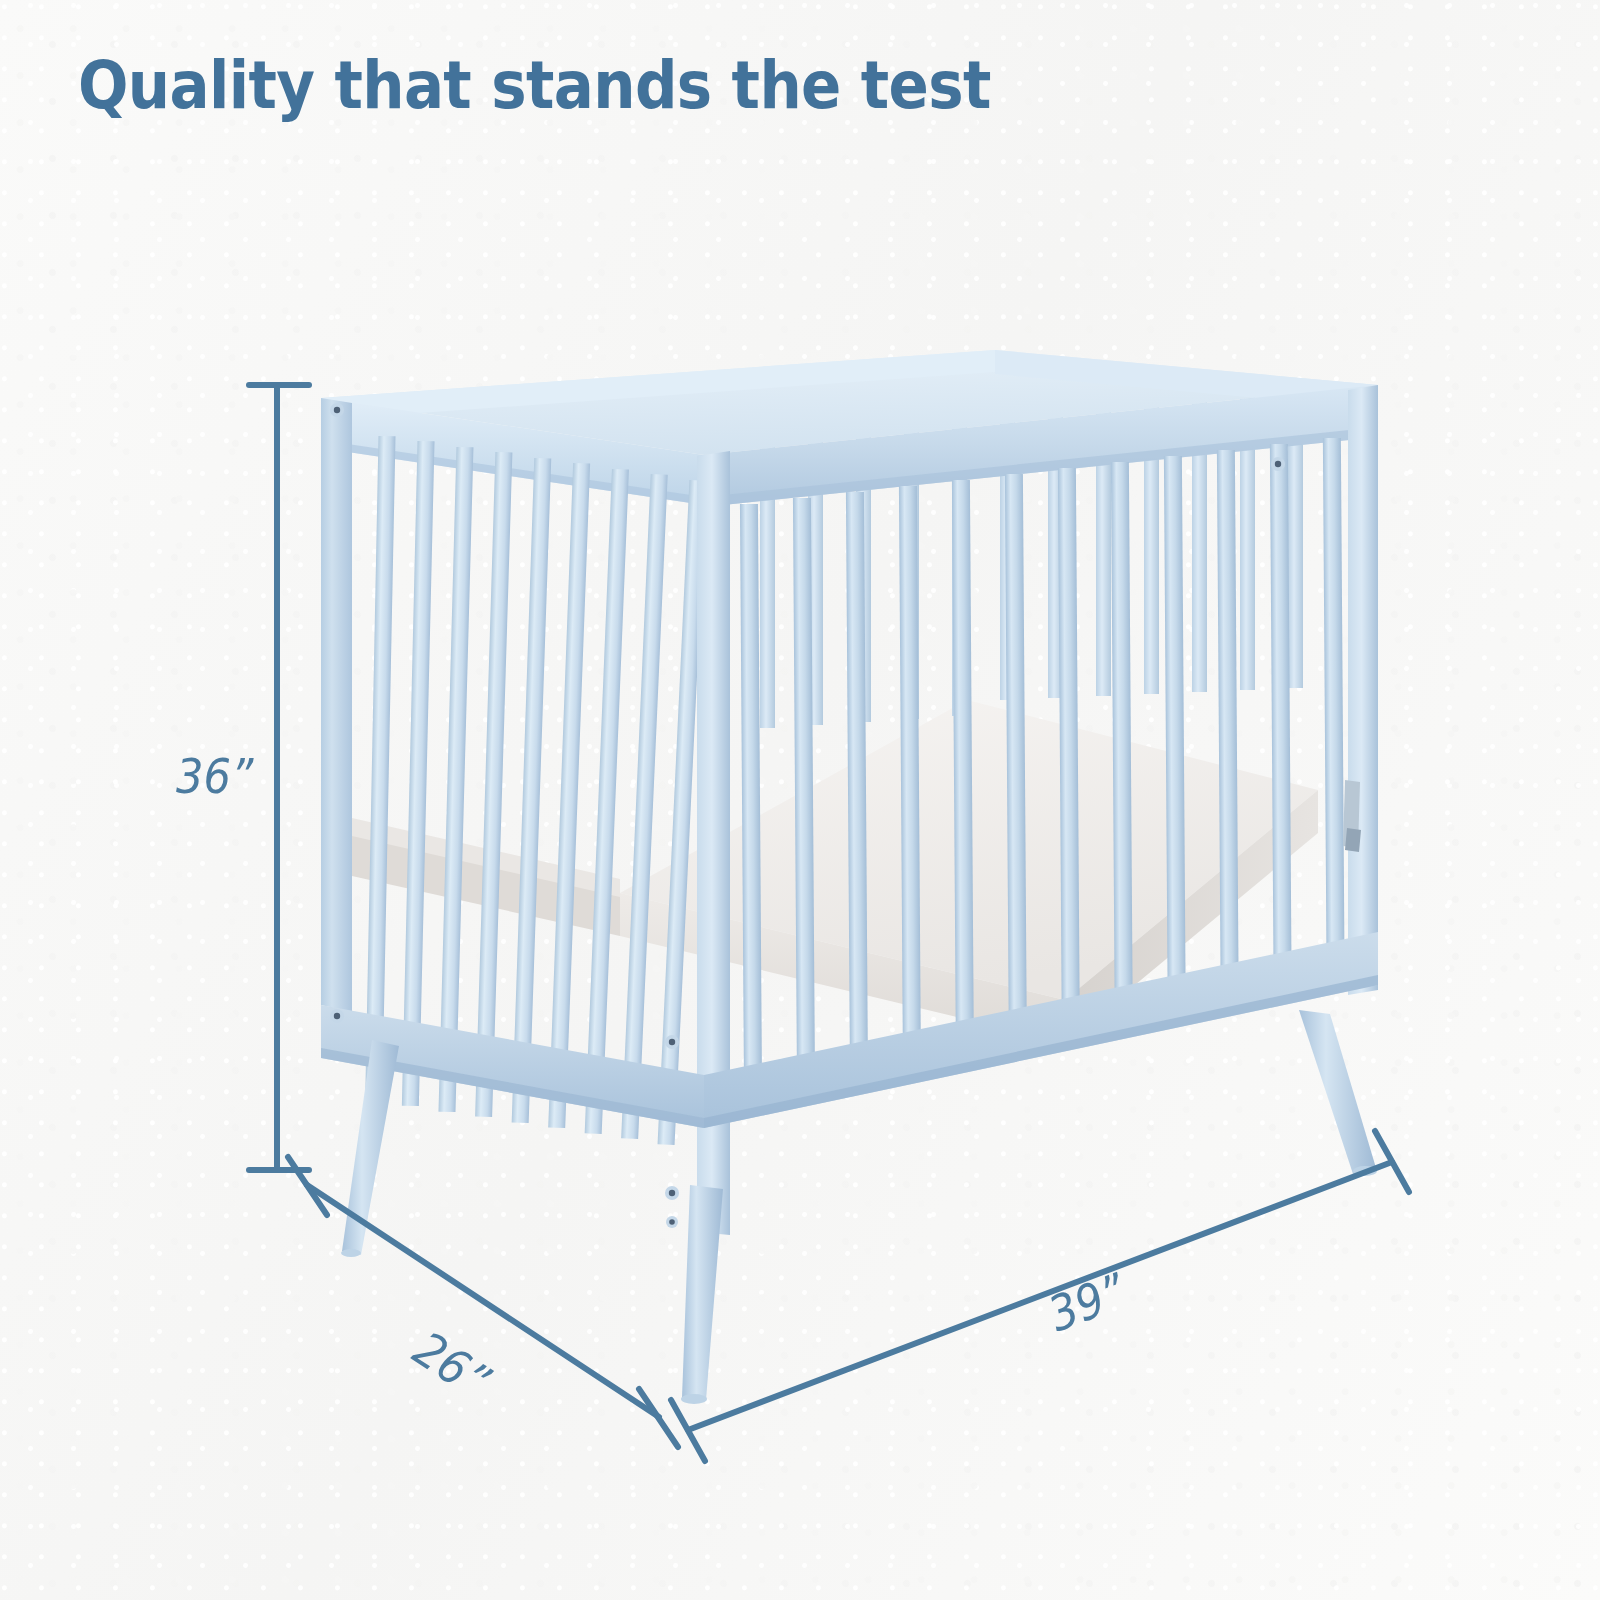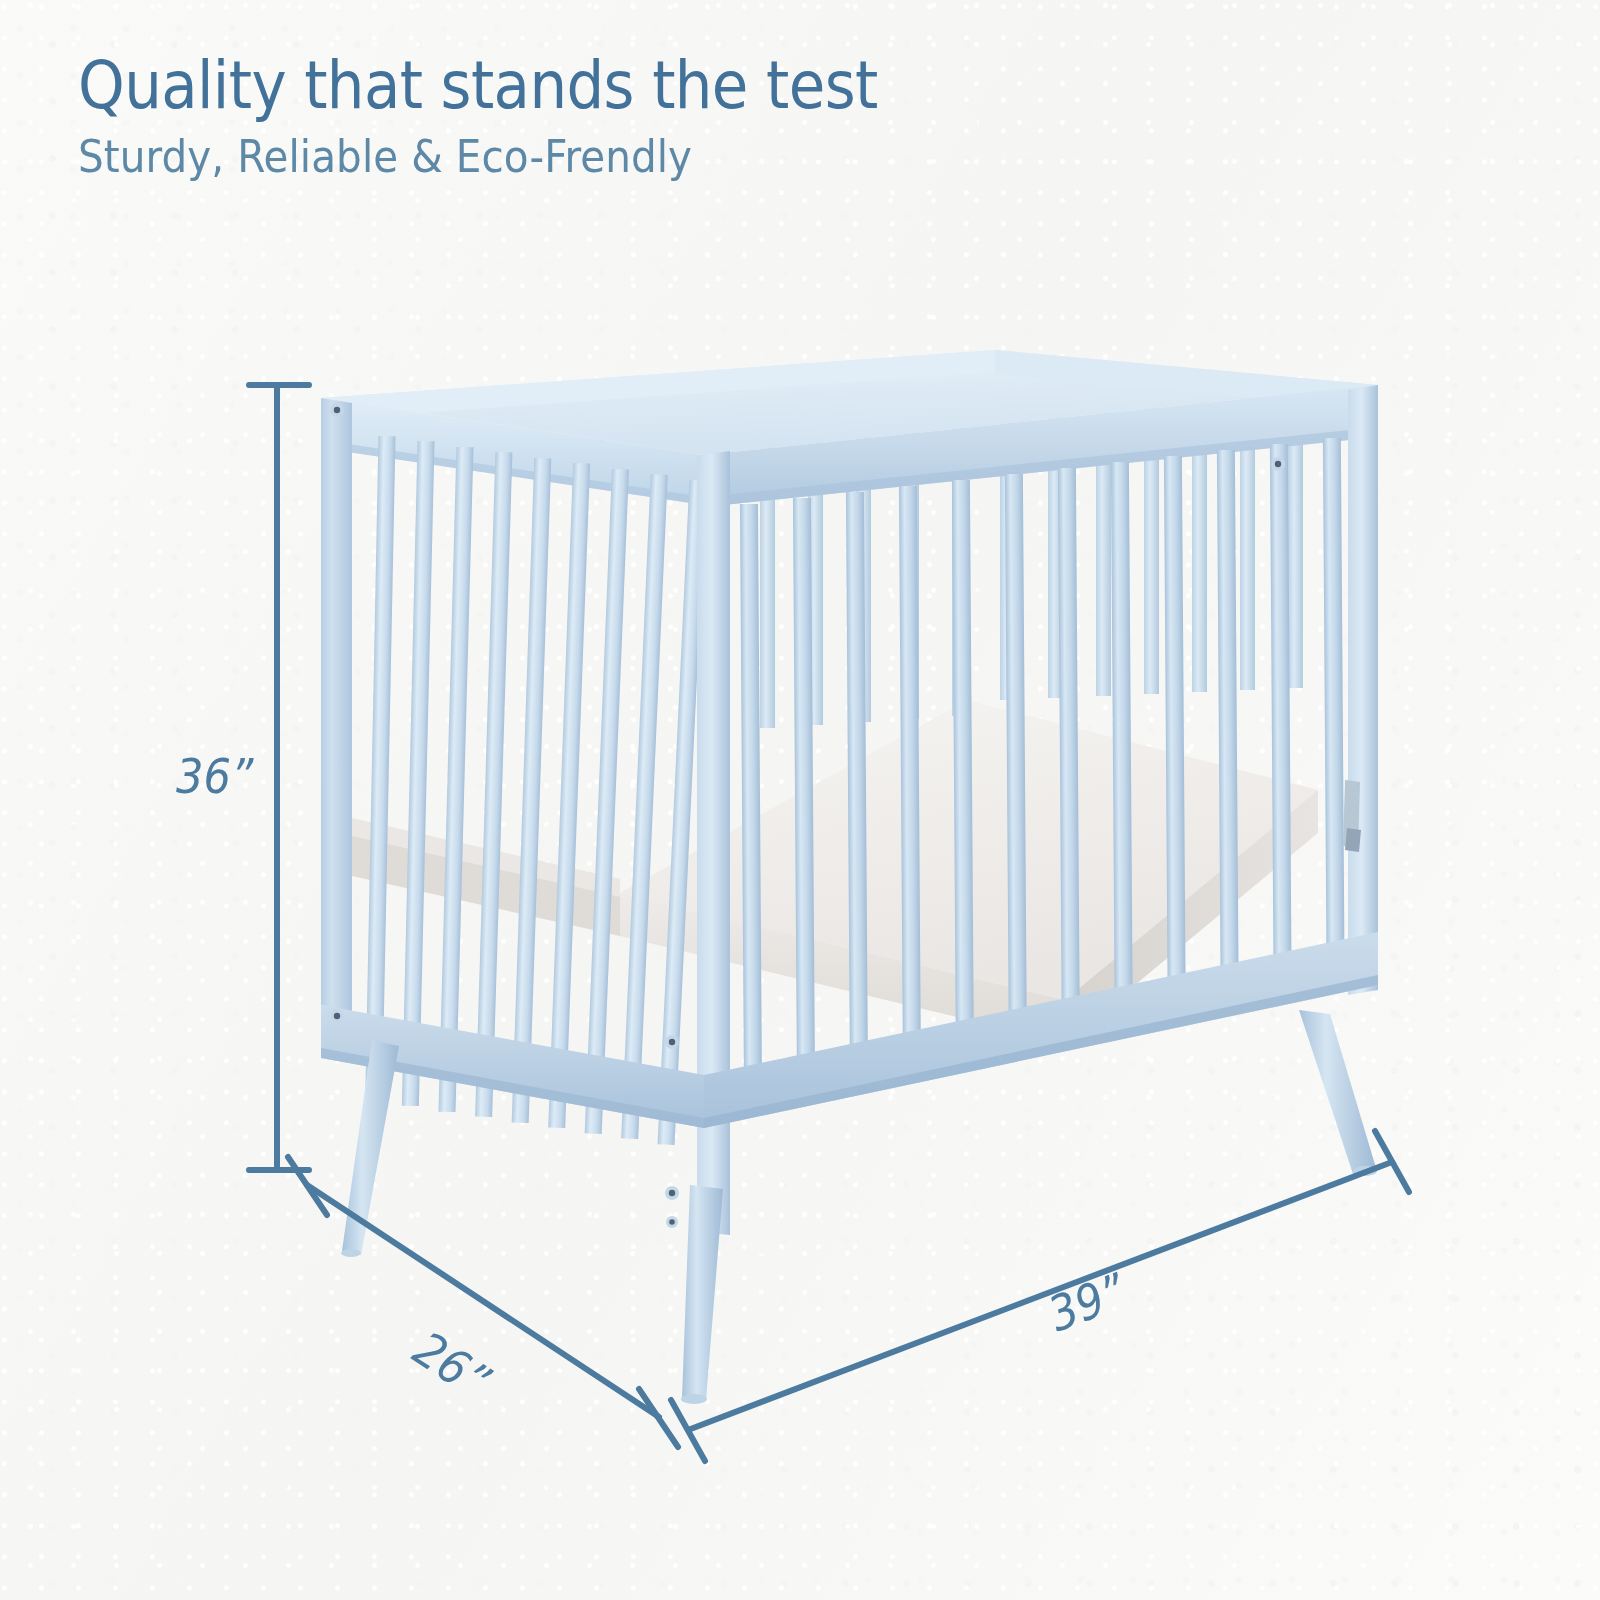--- a/index.html
+++ b/index.html
@@ -32,21 +32,21 @@
   
   #title-block {
     position: absolute;
     left: 78px;
     top: 52px;
     width: 1100px;
   }
   #page-title {
     font-family: "DejaVu Sans Condensed", "Liberation Sans Narrow", "Liberation Sans", sans-serif;
     font-size: 66px;
-    font-weight: 400;
+    font-weight: 700;
     letter-spacing: -0.6px;
     line-height: 1.02;
     color: #42729a;
     margin: 0;
     white-space: nowrap;
   }
   #page-subtitle {
     font-family: "DejaVu Sans Condensed", "Liberation Sans Narrow", "Liberation Sans", sans-serif;
     font-size: 45px;
     font-weight: 400;
@@ -72,21 +72,20 @@
     fill: #4c7b9f;
   }
 </style>
 </head>
 <body>
 
 <div id="page"></div>
 
 <div id="title-block">
   <h1 id="page-title">Quality that stands the test</h1>
-  <p id="page-subtitle">Sturdy, Reliable &amp; Eco-Frendly</p>
 </div>
 
 <div id="stage">
 <svg width="1600" height="1600" viewBox="0 0 1600 1600" xmlns="http://www.w3.org/2000/svg">
   <defs>
 
     <linearGradient id="gTopFront" x1="0" y1="0" x2="0" y2="1">
       <stop offset="0" stop-color="#e2eef8"></stop>
       <stop offset="0.45" stop-color="#d2e3f1"></stop>
       <stop offset="1" stop-color="#bdd4e8"></stop>

